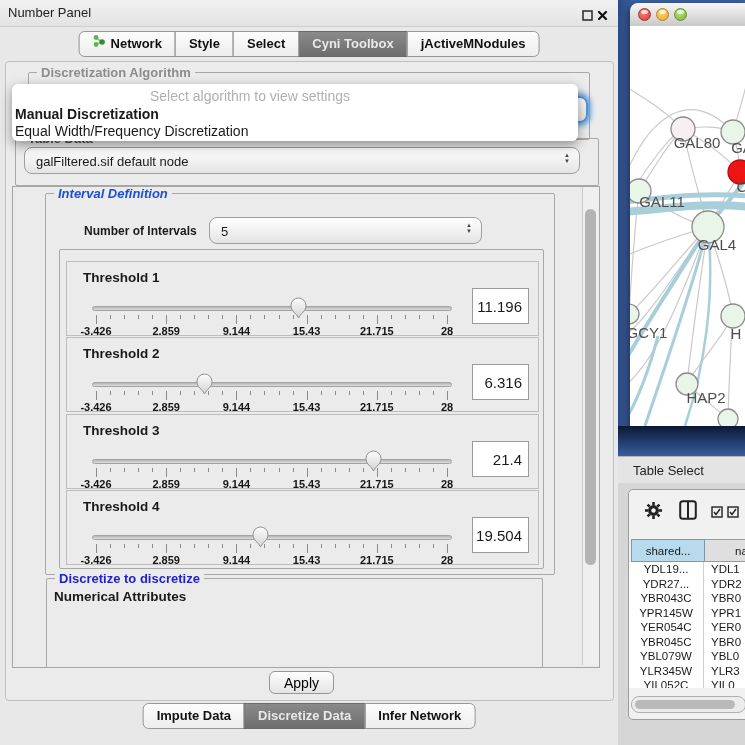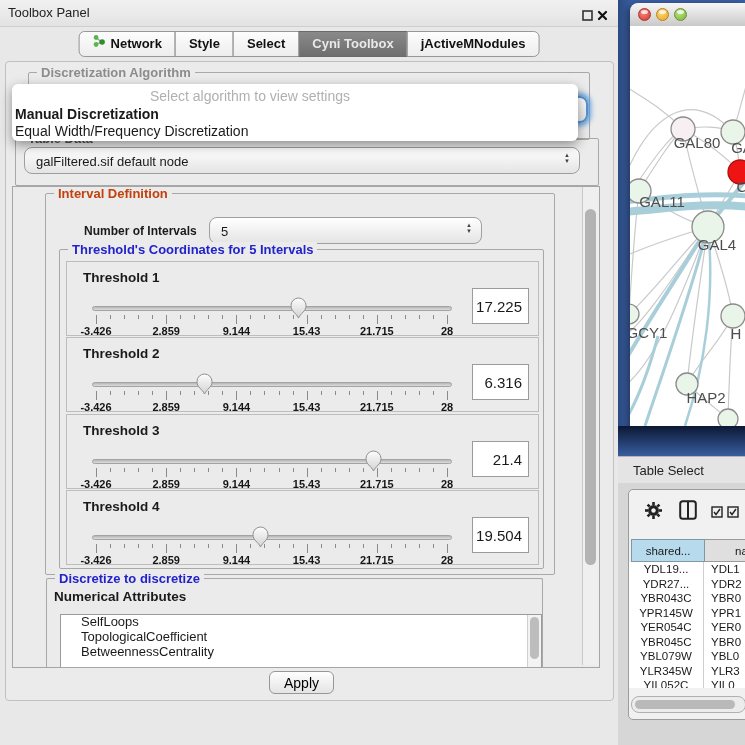--- a/index.html
+++ b/index.html
@@ -26,21 +26,21 @@
   .seg.sel{background:linear-gradient(#8a8a8a,#6e6e6e);color:#e9e9e9;border-color:#6a6a6a;}
 
   #content-panel{left:5px;top:61px;width:607px;height:638px;background:#ebebeb;
                  border:1px solid #c0c0c0;border-radius:4px;}
 
   
   .group{position:absolute;border:1px solid #a8a8a8;border-radius:2px;}
   .gtitle{position:absolute;top:-8px;left:8px;background:#ebebeb;padding:0 4px;
           font-size:13px;font-weight:bold;white-space:nowrap;}
   .gtitle.gray{color:#8c8c8c;}
-  .gtitle.green{color:#c2410c;}
+  .gtitle.green{color:#1d4ed8;font-style:italic;}
   .gtitle.blue{color:#2222cc;font-weight:bold;}
 
   
   .combo{position:absolute;height:27px;border:1px solid #9f9f9f;border-radius:8px;
          background:linear-gradient(#ffffff,#e4e4e4);font-size:13px;line-height:27px;
          padding-left:11px;box-sizing:border-box;}
   .stepper{position:absolute;right:9px;top:4px;display:flex;flex-direction:column;
            font-size:6px;line-height:6px;color:#444;}
   .combo.focused{box-shadow:0 0 5px 3px rgba(90,155,220,.9);border:2px solid #5592d2;}
 
@@ -129,21 +129,21 @@
         <stop offset="1" stop-color="#d2d2d2"></stop>
     </linearGradient>
   </defs>
 </svg>
 
 <div id="stage">
 
   <section class="abs" id="left-window">
 
     <div class="abs" id="titlebar">
-      <span class="wtitle">Toolbox Panel</span>
+      <span class="wtitle">Number Panel</span>
       <span class="winbtn" style="left:582px">
         <svg width="11" height="11">
             <rect x="1" y="1" width="9" height="9" fill="none" stroke="#333" stroke-width="1.6"></rect>
           </svg>
       </span>
       <span class="winbtn" style="left:597px">
         <svg width="11" height="11">
             <path d="M2,2 L9,9 M9,2 L2,9" stroke="#111" stroke-width="2.2" stroke-linecap="round"></path>
           </svg>
       </span>
@@ -206,26 +206,25 @@
         <div style="position:absolute;left:38px;top:30px;font-size:12px;font-weight:bold">Number of Intervals</div>
         <div class="combo" style="left:163px;top:23px;width:273px">
           <span>5</span>
           <span class="stepper">
               <span>▲</span>
               <span>▼</span>
             </span>
         </div>
 
         <div class="group" style="left:13px;top:55px;width:483px;height:318px">
-          <span class="gtitle blue">Threshold's Coordinates for 5 Intervals</span>
 
           <div class="thr-panel" style="top:11px">
             <span class="thr-label">Threshold 1</span>
             <div class="track"></div>
-            <div class="val-box">17.225</div>
+            <div class="val-box">11.196</div>
           <div class="ticks">
                 <span class="tick" style="left: 0%; height: 9px;"></span>
                 <span class="tick" style="left: 4%; height: 4px;"></span>
                 <span class="tick" style="left: 8%; height: 4px;"></span>
                 <span class="tick" style="left: 12%; height: 4px;"></span>
                 <span class="tick" style="left: 16%; height: 4px;"></span>
                 <span class="tick" style="left: 20%; height: 9px;"></span>
                 <span class="tick" style="left: 24%; height: 4px;"></span>
                 <span class="tick" style="left: 28%; height: 4px;"></span>
                 <span class="tick" style="left: 32%; height: 4px;"></span>
@@ -390,37 +389,40 @@
               <div class="thumb-svg" style="left: 185.468px;"><svg width="17" height="22" viewBox="0 0 17 22">
                   <path d="M8.5,21 C5.8,15.5 1,14.5 1,8.5 a7.5,7.5 0 1 1 15,0 c0,6 -4.8,7 -7.5,12.5 z" fill="url(#thg)" stroke="#8f8f8f" stroke-width="1"></path>
                 </svg></div>
             </div>
         </div>
       </div>
 
       <div class="group" style="left:33px;top:391px;width:495px;height:90px;border-bottom:none">
         <span class="gtitle blue">Discretize to discretize</span>
         <div style="position:absolute;left:7px;top:10px;font-size:13.5px;font-weight:bold">Numerical Attributes</div>
-        <div id="attr-list">
-          <div class="attr-item">SelfLoops</div>
-            <div class="attr-item">TopologicalCoefficient</div>
-            <div class="attr-item">BetweennessCentrality</div>
-            <div class="vscroll2">
-              <div class="thumb"></div>
-            </div>
-        </div>
       </div>
 
       <div class="vscroll">
         <div class="thumb" style="top:22px;height:356px"></div>
       </div>
     </div>
 
     <button class="btn" style="left:269px;top:671px;width:65px;height:23px">Apply</button>
 
+    <div class="seg-group" style="left:50%;top:703px;transform:translateX(-50%)">
+      <div class="seg">
+          <span>Impute Data</span>
+        </div>
+      <div class="seg sel">
+          <span>Discretize Data</span>
+        </div>
+      <div class="seg">
+          <span>Infer Network</span>
+        </div>
+    </div>
 
     <div class="abs" id="algo-popup">
       <div class="prompt">Select algorithm to view settings</div>
       <div class="opt b" style="top:22px">Manual Discretization</div>
       <div class="opt" style="top:39px">Equal Width/Frequency Discretization</div>
     </div>
   </section>
 
   <section class="abs" id="right-col">
 

